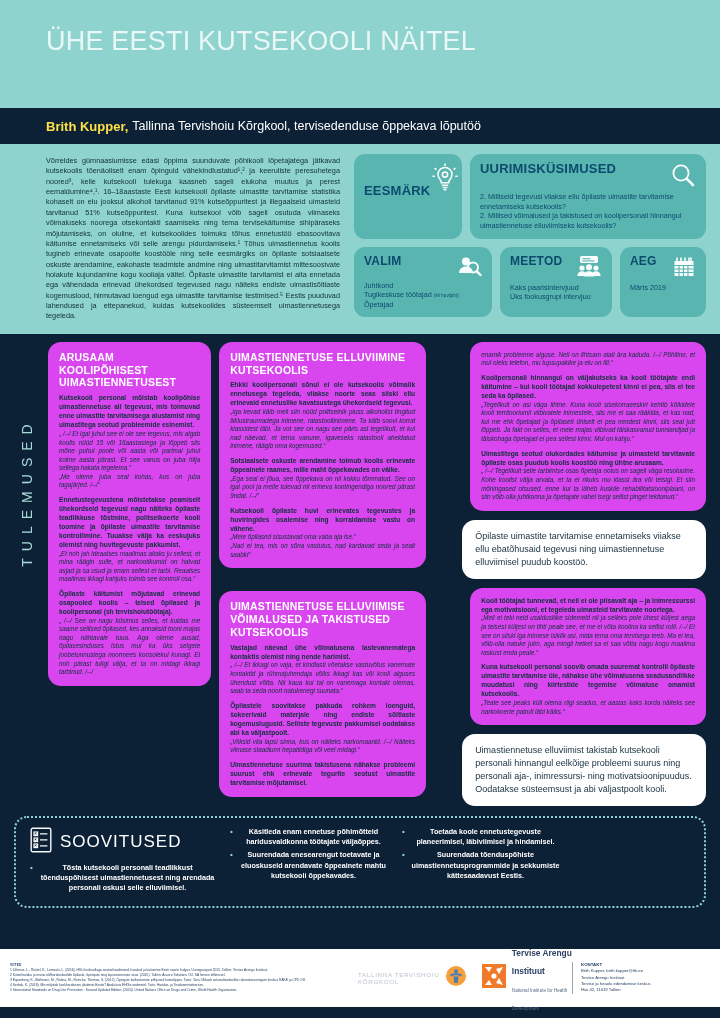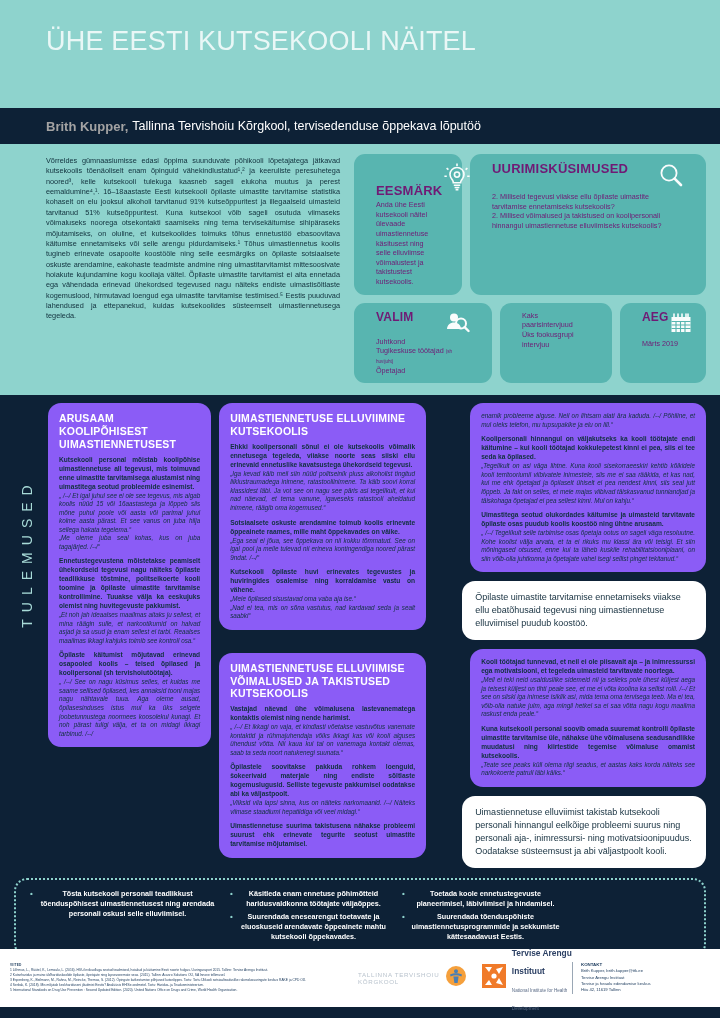--- a/index.html
+++ b/index.html
@@ -22,39 +22,39 @@
   }
   .title-sub {
     font-size: 27px; font-weight: 300; color: #e9f7f6;
     letter-spacing: 0.2px; line-height: 1.12; margin-top: 2px;
   }
   .authorbar {
     height: 36px; background: #0d2136; color: #ffffff;
     padding-left: 46px; display: flex; align-items: center;
     font-size: 12.5px;
   }
-  .authorbar b { color: #a3a3a3; font-weight: bold; font-size: 13px; }
+  .authorbar b { color: #fde047; font-weight: bold; font-size: 13px; }
   .authorbar span.rest { font-weight: normal; margin-left: 4px; }
 
   
   .intro-band {
     background: #8ed3cd; padding: 10px 14px 12px 14px;
     display: flex; gap: 10px;
   }
   .intro-text {
     width: 330px; font-size: 7.3px; line-height: 1.42;
     color: #10303c; text-align: justify; padding: 2px 4px 0 32px;
   }
 
   .boxcol { flex: 1; display: flex; flex-direction: column; gap: 8px; }
   .boxrow { display: flex; gap: 8px; }
 
   .tbox {
-    background: #58b5b0; border-radius: 11px; color: #701a75;
-    padding: 8px 22px; position: relative;
+    background: #58b5b0; border-radius: 11px; color: #0c4a6e;
+    padding: 8px 10px; position: relative;
   }
   .tbox h3 {
     font-size: 13px; font-weight: bold; letter-spacing: 0.2px;
     margin-bottom: 3px; line-height: 1;
   }
   .tbox p, .tbox li { font-size: 7.2px; line-height: 1.34; }
   .tbox ol { list-style: none; }
 
   .box-eesmark { width: 108px; display: flex; flex-direction: column; justify-content: flex-start; }
   .box-eesmark .hrow { display:flex; align-items:flex-start; justify-content:space-between; }
@@ -81,21 +81,21 @@
     position: absolute; left: 50%; top: 150px;
     transform: translate(-50%, -50%) rotate(-90deg);
     white-space: nowrap; color: #a8dbd8; font-size: 14px;
     letter-spacing: 7px; font-weight: 300;
   }
   .col { display: flex; flex-direction: column; gap: 9px; }
   .col-a { width: 175px; }
   .col-b { width: 222px; }
   .col-c { width: 253px; margin-left: 36px; }
 
-  .panel { background: #8b5cf6; border-radius: 13px; padding: 9px 11px; color: #10303c; }
+  .panel { background: #d946ef; border-radius: 13px; padding: 9px 11px; color: #10303c; }
   .panel h3 {
     color: #ffffff; font-size: 10.5px; font-weight: bold;
     line-height: 1.22; margin-bottom: 5px; letter-spacing: 0.2px;
   }
   .panel .lead { font-size: 6.6px; font-weight: bold; line-height: 1.36; text-align: justify; }
   .panel .quote { font-size: 6.3px; font-style: italic; line-height: 1.36; text-align: justify; }
   .panel .blk { margin-bottom: 6px; }
   .panel .blk:last-child { margin-bottom: 0; }
 
   .callout {
@@ -173,21 +173,20 @@
               <svg width="30" height="32" viewBox="0 0 30 32">
                 <g fill="none" stroke="#ffffff" stroke-width="1.6">
                   <path d="M15 5.5a7 7 0 0 1 7 7c0 3-1.8 4.6-2.7 6-0.5.8-.6 1.6-.6 2.3h-7.4c0-.7-.1-1.5-.6-2.3-.9-1.4-2.7-3-2.7-6a7 7 0 0 1 7-7z"></path>
                   <path d="M11.8 23.2h6.4M12.6 25.5h4.8M13.6 27.6h2.8"></path>
                   <path d="M15 1.5v2.4M4.6 6.1l1.8 1.6M25.4 6.1l-1.8 1.6M2.4 14.2h2.4M25.2 14.2h2.4"></path>
                 </g>
                 <circle cx="15" cy="12.6" r="2.6" fill="none" stroke="#ffffff" stroke-width="1.6"></circle>
               </svg>
             </span>
           </div>
-          <p>Anda ühe Eesti kutsekooli näitel ülevaade uimastiennetuse käsitusest ning selle elluviimse võimalustest ja takistustest kutsekoolis.</p>
         </div>
 
         <div class="tbox box-uurimis">
           <div class="hrow">
             <h3>UURIMISKÜSIMUSED</h3>
             <span class="icon">
               <svg width="26" height="26" viewBox="0 0 26 26">
                 <circle cx="11" cy="11" r="7.6" fill="none" stroke="#ffffff" stroke-width="1.8"></circle>
                 <path d="M16.6 16.6L23 23" stroke="#ffffff" stroke-width="2.6" stroke-linecap="round"></path>
               </svg>
@@ -212,20 +211,36 @@
                 <path d="M20.6 16.2L24.5 20" stroke="#ffffff" stroke-width="2.4" stroke-linecap="round"></path>
               </svg>
             </span>
           </div>
           <p>Juhtkond</p>
           <p><span>Tugikeskuse töötajad</span> <span class="note">(sh huvijuht)</span></p>
           <p>Õpetajad</p>
         </div>
 
         <div class="tbox box-meetod">
+          <div class="hrow">
+            <h3>MEETOD</h3>
+            <span class="icon">
+              <svg width="28" height="24" viewBox="0 0 28 24">
+                <rect x="6" y="1" width="18" height="7" rx="1.6" fill="#ffffff"></rect>
+                <rect x="8.4" y="3.2" width="8" height="1.1" fill="#58b5b0"></rect>
+                <rect x="8.4" y="5.4" width="12" height="1.1" fill="#58b5b0"></rect>
+                <circle cx="8" cy="13" r="2.6" fill="#ffffff"></circle>
+                <circle cx="15" cy="12.2" r="3" fill="#ffffff"></circle>
+                <circle cx="22" cy="13" r="2.6" fill="#ffffff"></circle>
+                <path d="M3.4 21c0-3 2-4.8 4.6-4.8S12.6 18 12.6 21z" fill="#ffffff"></path>
+                <path d="M9.8 21.4c0-3.2 2.2-5.2 5.2-5.2s5.2 2 5.2 5.2z" fill="#ffffff"></path>
+                <path d="M17.4 21c0-3 2-4.8 4.6-4.8S26.6 18 26.6 21z" fill="#ffffff"></path>
+              </svg>
+            </span>
+          </div>
           <p>Kaks paarisintervjuud</p>
           <p>Üks fookusgrupi intervjuu</p>
         </div>
 
         <div class="tbox box-aeg">
           <div class="hrow">
             <h3>AEG</h3>
             <span class="icon">
               <svg width="24" height="24" viewBox="0 0 24 24">
                 <path d="M5 3v3M9 3v3M13 3v3M17 3v3M19 3v3" stroke="#ffffff" stroke-width="1.6" stroke-linecap="round"></path>
@@ -330,20 +345,35 @@
         </div>
       </div>
 
       <div class="callout shift">Uimastiennetuse elluviimist takistab kutsekooli personali hinnangul eelkõige probleemi suurus ning personali aja-, inimressursi- ning motivatsioonipuudus. Oodatakse süsteemsust ja abi väljastpoolt kooli.</div>
     </div>
   </div>
 
   <div class="recs-wrap">
     <div class="recs">
       <div class="recs-c1">
+        <div class="recs-head">
+          <span class="icon">
+            <svg width="22" height="26" viewBox="0 0 22 26">
+              <rect x="1.2" y="1.2" width="19.6" height="23.6" rx="1.6" fill="none" stroke="#ffffff" stroke-width="1.4"></rect>
+              <g stroke="#ffffff" stroke-width="1.2" fill="none">
+                <rect x="4" y="5" width="3.6" height="3.6"></rect>
+                <rect x="4" y="11" width="3.6" height="3.6"></rect>
+                <rect x="4" y="17" width="3.6" height="3.6"></rect>
+                <path d="M10 6.8h7.4M10 12.8h7.4M10 18.8h7.4"></path>
+                <path d="M4.4 6.6l1.2 1.3 2.3-2.6M4.4 12.6l1.2 1.3 2.3-2.6M4.4 18.6l1.2 1.3 2.3-2.6"></path>
+              </g>
+            </svg>
+          </span>
+          <h2>SOOVITUSED</h2>
+        </div>
         <ul>
           <li>Tõsta kutsekooli personali teadlikkust tõenduspõhisest uimastiennetusest ning arendada personali oskusi selle elluviimisel.</li>
         </ul>
       </div>
 
       <div class="recs-c2">
         <ul>
           <li>Käsitleda enam ennetuse põhimõtteid haridusvaldkonna töötajate väljaõppes.</li>
           <li>Suurendada enesearengut toetavate ja eluoskuseid arendavate õppeainete mahtu kutsekooli õppekavades.</li>
         </ul>

